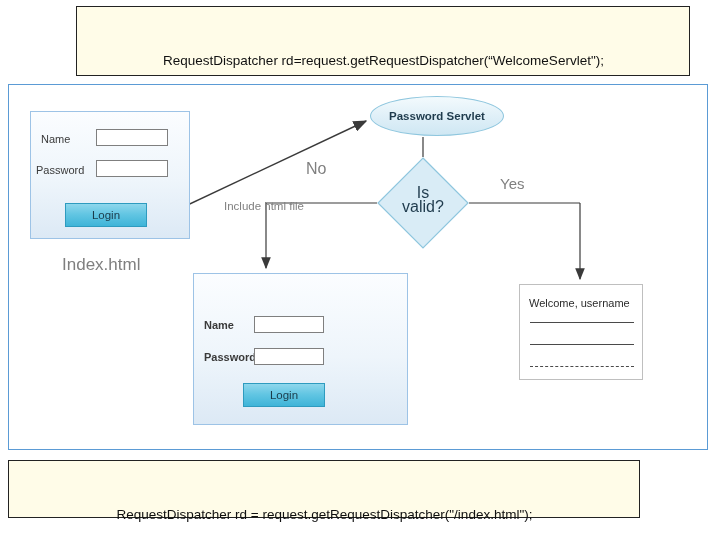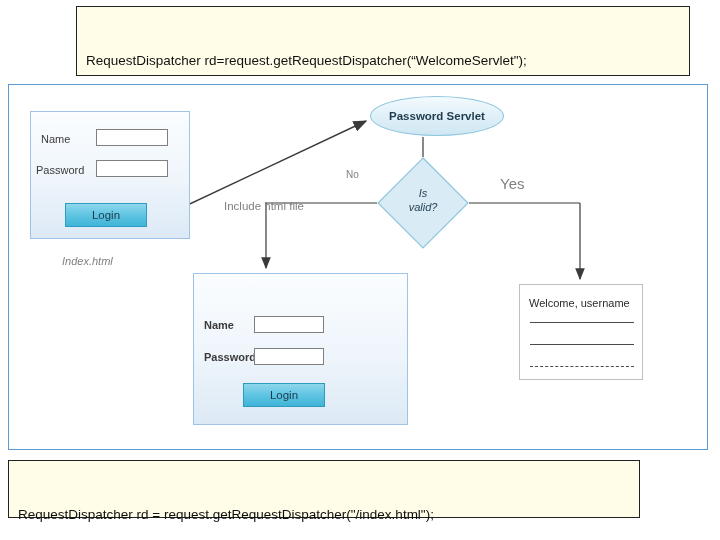--- a/index.html
+++ b/index.html
@@ -19,21 +19,21 @@
     border:1px solid #222222;
     box-sizing:border-box;
     padding:6px 8px 6px 9px;
     font-size:13.5px;
     line-height:19px;
     color:#111111;
     white-space:pre;
   }
   #code-top{left:76px;top:6px;width:614px;height:70px;}
   #code-bottom{left:8px;top:460px;width:632px;height:58px;}
-  .code-line{display:block;}
+  .code-line{display:block;text-align:center;}
 
   
   #diagram-frame{
     position:absolute;left:8px;top:84px;width:700px;height:366px;
     border:1px solid #5b9bd5;
     background:#ffffff;
     box-sizing:border-box;
   }
 
   
@@ -56,40 +56,40 @@
   .login-button{
     position:absolute;
     background:linear-gradient(180deg,#8fd7ec 0%,#63c6e3 45%,#3fb4d8 100%);
     border:1px solid #2e9bbf;
     color:#1b3b4a;
     font-size:11.5px;
     display:flex;align-items:center;justify-content:center;
     box-sizing:border-box;
   }
   #lp-login{left:65px;top:203px;width:82px;height:24px;}
-  #index-caption{position:absolute;left:62px;top:255px;font-size:11px;color:#7f7f7f;font-style:italic;}
+  #index-caption{position:absolute;left:62px;top:255px;font-size:17px;color:#7f7f7f;}
 
   
   #validate-servlet{
     position:absolute;left:370px;top:96px;width:134px;height:40px;
     border-radius:50%;
     background:linear-gradient(180deg,#f3fafd 0%,#e0f0f8 50%,#cfe7f3 100%);
     border:1px solid #8ec6de;
     display:flex;align-items:center;justify-content:center;
     font-size:11.5px;font-weight:bold;color:#1f3b4d;
     box-sizing:border-box;
   }
 
   
   #decision{
     position:absolute;left:378px;top:158px;width:90px;height:90px;
   }
   #decision .dtext{
     position:absolute;left:0;top:28px;width:90px;text-align:center;
-    font-size:11px;color:#1f3b4d;line-height:14px;font-style:italic;
+    font-size:16px;color:#1f3b4d;line-height:14px;
   }
 
   
   #error-panel{
     position:absolute;left:193px;top:273px;width:215px;height:152px;
     background:linear-gradient(180deg,#fbfdff 0%,#eef5fb 55%,#dce9f5 100%);
     border:1px solid #9dc3e6;
     box-sizing:border-box;
   }
   #err-title{position:absolute;left:203px;top:284px;font-size:10.5px;font-weight:bold;color:#2b2b2b;}
@@ -105,21 +105,21 @@
     background:#ffffff;border:1px solid #bfbfbf;box-sizing:border-box;
   }
   #welcome-text{position:absolute;left:529px;top:297px;font-size:11px;color:#2b2b2b;}
   .wline{position:absolute;border-top:1px solid #4a4a4a;}
   #wl1{left:530px;top:322px;width:104px;}
   #wl2{left:530px;top:344px;width:104px;}
   #wl3{left:530px;top:366px;width:104px;border-top:1px dashed #4a4a4a;}
 
   
   .edge-label{position:absolute;font-size:13px;color:#808080;}
-  #label-no{left:306px;top:169px;font-size:10px;margin-left:40px;}
+  #label-no{left:306px;top:160px;font-size:16px;}
   #label-yes{left:500px;top:175px;font-size:15px;}
   #label-include{left:224px;top:200px;font-size:11.5px;}
   #label-forward{left:533px;top:200px;font-size:11.5px;}
 
   svg#arrows{position:absolute;left:0;top:0;width:720px;height:540px;pointer-events:none;}
 </style>
 </head>
 <body>
 
 <div id="stage">

